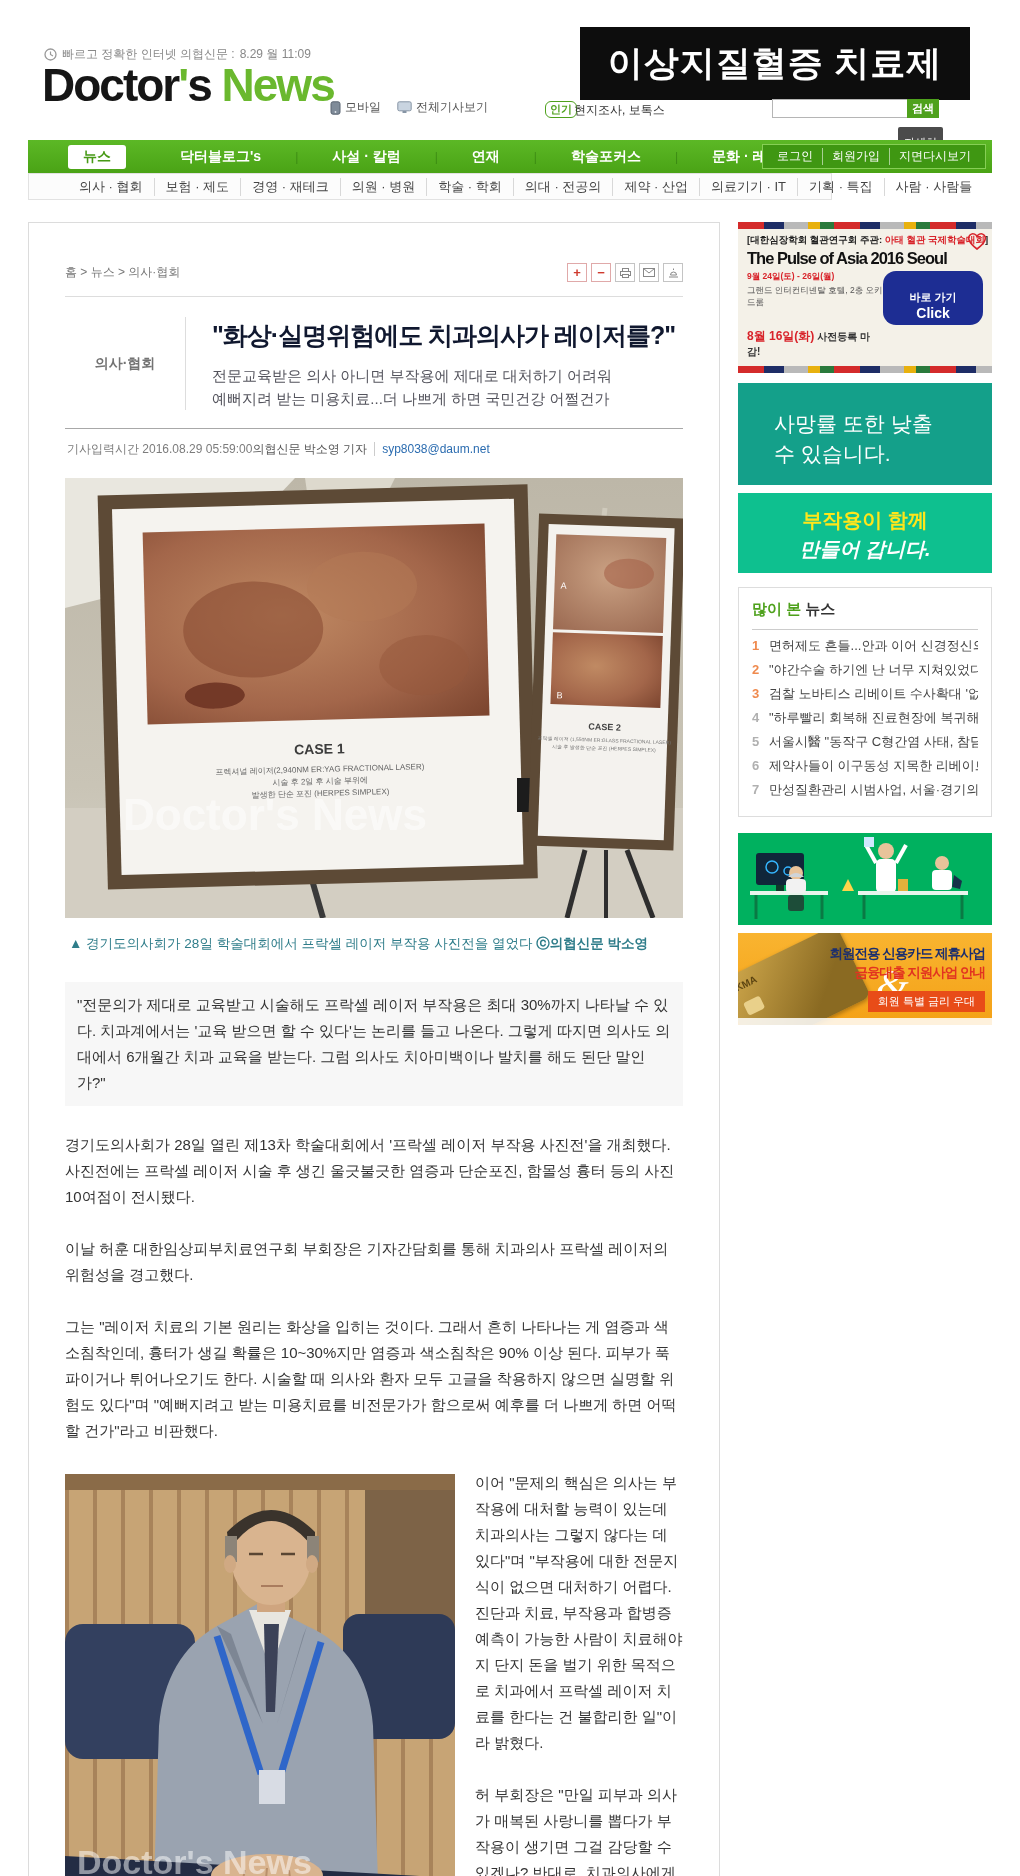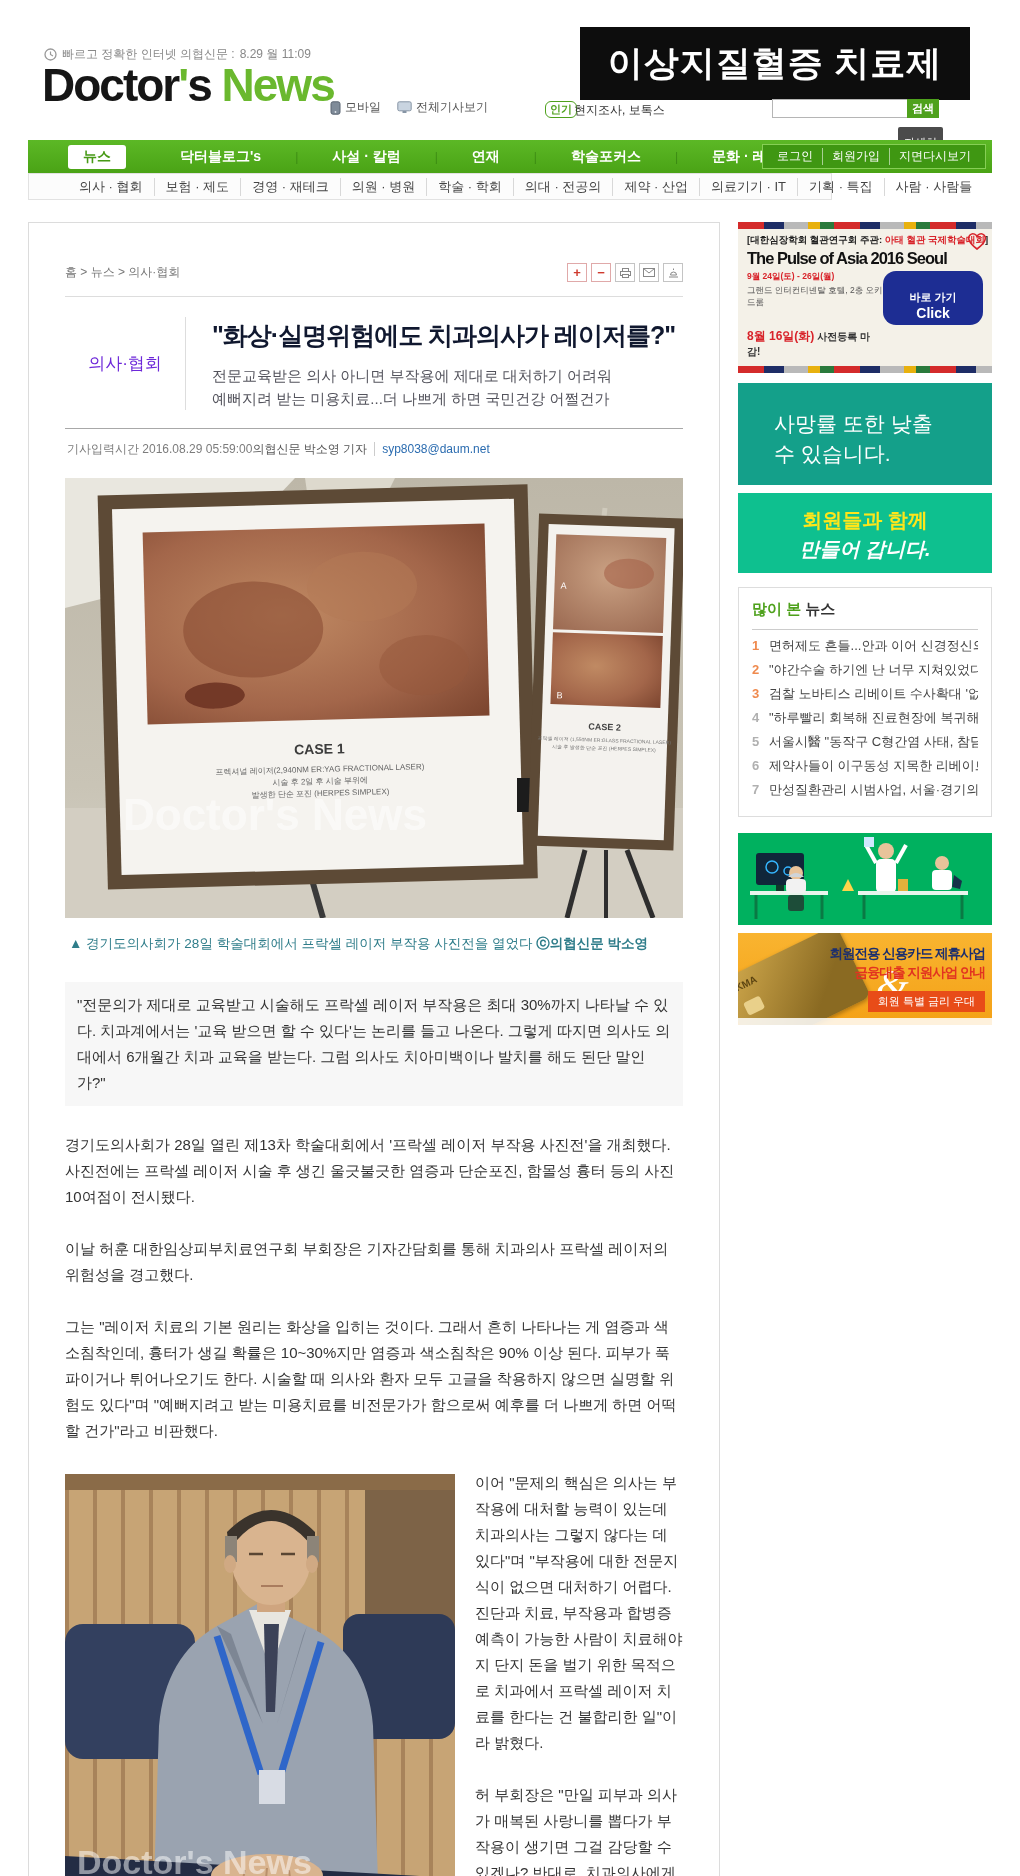--- a/index.html
+++ b/index.html
@@ -47,22 +47,22 @@
 
   .bc-row{display:flex;justify-content:space-between;align-items:center;}
   .breadcrumb{font-size:12px;color:#777;cursor:pointer;}
   .tools{display:flex;gap:4px;align-items:center;}
   .tbtn{width:18px;height:17px;border:1px solid #e0a9a9;color:#cf3a2e;font-weight:bold;font-size:13px;
         display:flex;align-items:center;justify-content:center;background:#fff;cursor:pointer;}
   .tbtn.gray{border-color:#c4c4c4;color:#888;}
   .bc-rule{border-top:1px solid #ddd;margin-top:14px;}
 
   .title-block{display:flex;margin-top:20px;}
-  .cat{width:120px;display:flex;align-items:center;justify-content:center;font-size:17px;font-weight:normal;
-       color:#6d28d9;border-right:1px solid #ddd;}
+  .cat{width:120px;display:flex;align-items:center;justify-content:center;font-size:14px;font-weight:bold;
+       color:#737373;border-right:1px solid #ddd;}
   .tt{padding-left:26px;flex:1;}
   .a-title{font-size:25px;font-weight:800;color:#10182f;margin:2px 0 12px 0;letter-spacing:-1px;}
   .a-sub{font-size:15px;color:#53535c;line-height:23px;}
   .meta-rule{border-top:1px solid #a8a8a8;margin-top:18px;}
   .meta{display:flex;padding:12px 2px 6px 2px;font-size:12px;color:#7c7c7c;}
   .meta .rep{color:#555;}
   .meta .pipe{border-left:1px solid #ccc;margin:0 7px;}
   .meta .email{color:#2b6cb0;cursor:pointer;}
 
   figure{margin:0;}
@@ -406,21 +406,21 @@
         </div>
         <div class="stripe"></div>
       </div>
 
       <div class="sb-banner teal-banner">
         <div>사망률 또한 낮출</div>
         <div>수 있습니다.</div>
       </div>
 
       <div class="sb-banner member-banner">
-        <div class="m1">회원들과 함께</div>
+        <div class="m1">부작용이 함께</div>
         <div class="m2">만들어 갑니다.</div>
       </div>
 
       <div class="mostread">
         <div class="mr-title"><span class="g">많이 본</span><span> 뉴스</span></div>
         <div class="mr-rule"></div>
         <div class="mr-item top">
             <span class="mr-rank">1</span>
             <span>면허제도 흔들...안과 이어 신경정신의학계</span>
           </div>

